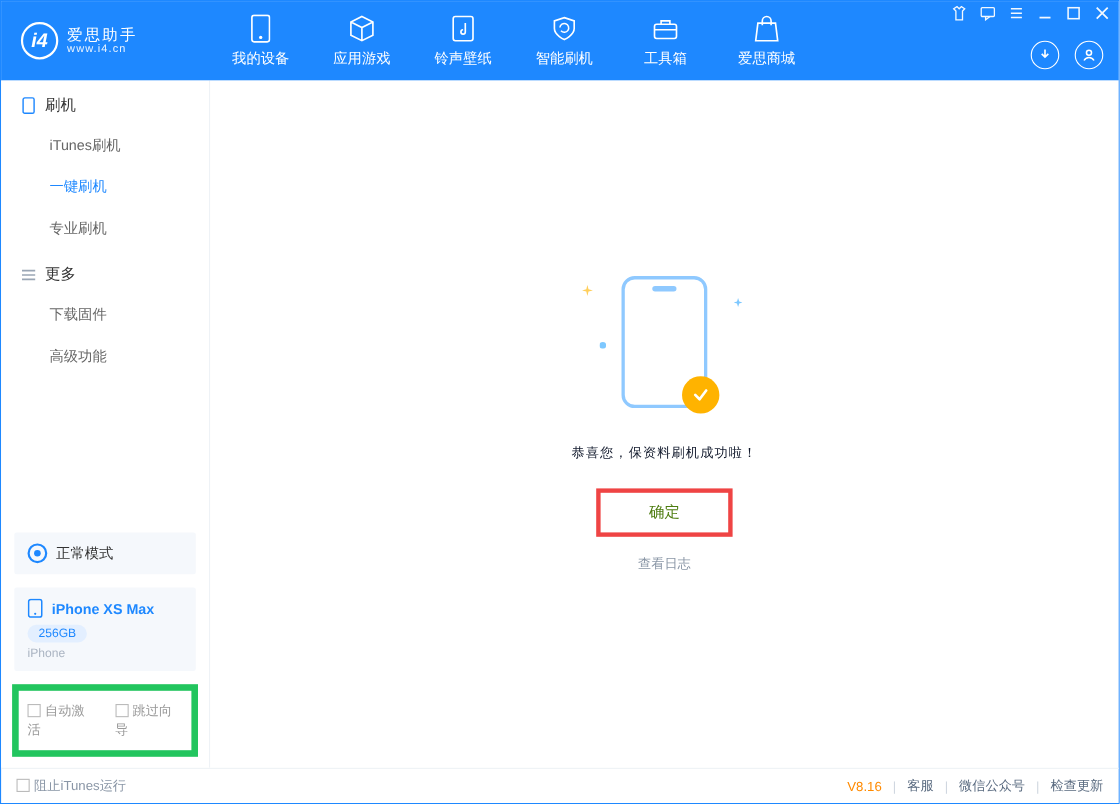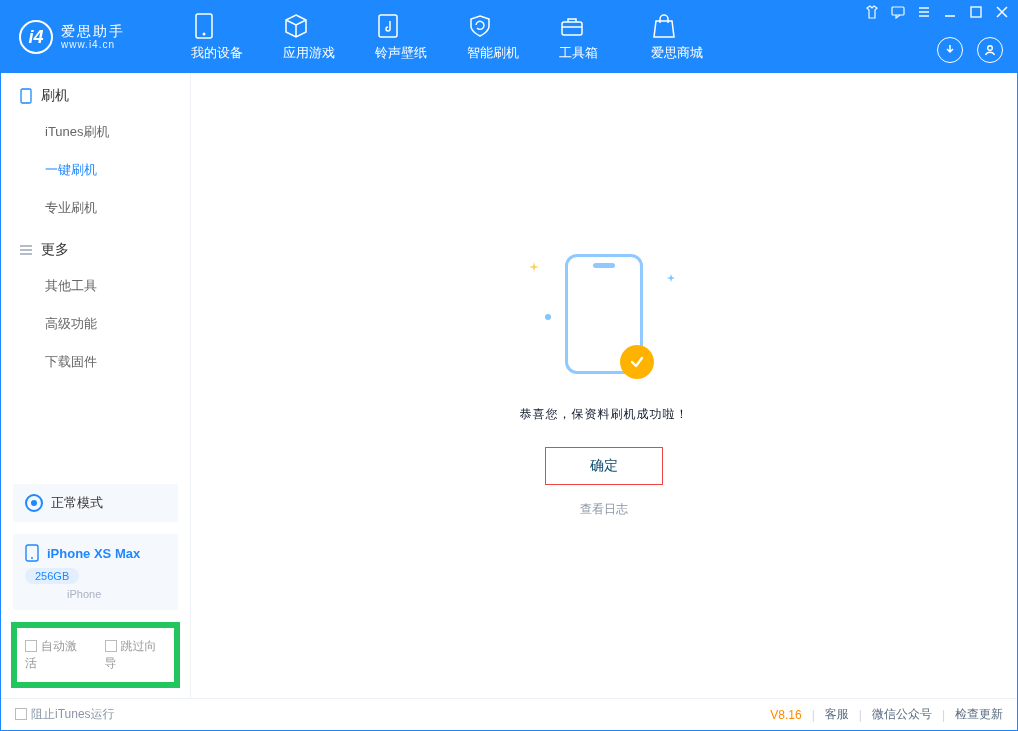--- a/index.html
+++ b/index.html
@@ -5,48 +5,48 @@
 * { margin: 0; padding: 0; box-sizing: border-box; font-family: "Microsoft YaHei", Arial, sans-serif; }
 body { background: #fff; }
 .window { width: 1018px; height: 731px; border: 1px solid #1e88ff; display: flex; flex-direction: column; background: #fff; }
 .titlebar { height: 72px; background: linear-gradient(to bottom, #1e88ff, #1e88ff); display: flex; align-items: stretch; color: #fff; position: relative; }
 .logo-area { display: flex; align-items: center; padding: 0 18px; width: 190px; }
 .logo-mark { width: 34px; height: 34px; border: 2px solid #fff; border-radius: 50%; display: flex; align-items: center; justify-content: center; font-weight: bold; font-style: italic; font-size: 18px; }
 .logo-text { margin-left: 8px; line-height: 1.1; }
 .logo-text .cn { font-size: 14px; font-weight: 500; letter-spacing: 2px; }
 .logo-text .url { font-size: 10px; letter-spacing: 1px; opacity: .9; }
 .nav-tabs { display: flex; }
-.nav-tab { width: 92px; display: flex; flex-direction: column; justify-content: center; gap: 5px; cursor: pointer; font-size: 13px; }
+.nav-tab { width: 92px; display: flex; flex-direction: column; align-items: center; justify-content: center; gap: 5px; cursor: pointer; font-size: 13px; }
 .nav-tab .ico { width: 26px; height: 26px; display: flex; align-items: center; justify-content: center; }
 .win-controls { position: absolute; right: 8px; top: 4px; display: flex; align-items: center; gap: 12px; font-size: 14px; }
 .win-controls span { cursor: pointer; opacity: .95; }
 .header-extra { position: absolute; right: 14px; bottom: 10px; display: flex; gap: 14px; }
 .circ-btn { width: 26px; height: 26px; border: 1.5px solid #fff; border-radius: 50%; display: flex; align-items: center; justify-content: center; cursor: pointer; }
 .body-area { flex: 1; display: flex; overflow: hidden; }
 .sidebar { width: 190px; border-right: 1px solid #eef2f6; background: #fff; display: flex; flex-direction: column; font-size: 13px; color: #555; }
 .side-section-title { display: flex; align-items: center; gap: 8px; padding: 14px 18px 8px; color: #333; font-size: 14px; }
 .side-icon { width: 14px; height: 14px; display: inline-flex; align-items: center; justify-content: center; }
 .side-item { padding: 10px 18px 10px 44px; cursor: pointer; color: #666; }
 .side-item.active { color: #1e88ff; }
 .side-spacer { flex: 1; }
 .sidebar-card { margin: 6px 12px; background: #f5f8fc; border-radius: 2px; padding: 10px 12px; display: flex; align-items: center; gap: 8px; color: #4a6; color:#333; }
 .mode-dot { width: 18px; height: 18px; border: 2px solid #1e88ff; border-radius: 50%; position: relative; }
 .mode-dot::after { content: ""; position: absolute; inset: 4px; background: #1e88ff; border-radius: 50%; }
 .device-card { margin: 6px 12px 12px; background: #f5f8fc; border-radius: 2px; padding: 10px 12px; font-size: 13px; }
 .device-card .name { color: #1e88ff; font-weight: 600; display: flex; align-items: center; gap: 8px; }
 .device-card .badge { display: inline-block; margin-top: 6px; background: #e3efff; color: #1e88ff; font-size: 11px; padding: 2px 10px; border-radius: 10px; }
-.device-card .sub { color: #aab4c2; font-size: 11px; margin-top: 4px; margin-left: 42px; }
+.device-card .sub { color: #aab4c2; font-size: 11px; margin-top: 4px; }
 .bottom-checks { border: 6px solid #22c55e; margin: 0 10px 10px; padding: 10px 8px; display: flex; gap: 18px; color: #999; font-size: 12px; align-items: center; }
 .chk { width: 12px; height: 12px; border: 1px solid #bbb; display: inline-block; margin-right: 4px; vertical-align: -2px; }
 .main { flex: 1; position: relative; display: flex; flex-direction: column; align-items: center; justify-content: center; }
 .phone-illus { width: 78px; height: 120px; border: 3px solid #8fc9ff; border-radius: 12px; position: relative; background: #fff; }
 .phone-illus::before { content: ""; position: absolute; left: 50%; top: 6px; width: 22px; height: 5px; background: #8fc9ff; transform: translateX(-50%); border-radius: 3px; }
 .check-badge { position: absolute; right: -14px; bottom: -8px; width: 34px; height: 34px; background: #ffb300; border-radius: 50%; display: flex; align-items: center; justify-content: center; }
 .success-title { margin-top: 32px; font-size: 12px; color: #0f172a; letter-spacing: 1px; }
-.ok-btn { margin-top: 24px; border: 1px solid #ef4444; background: #fff; padding: 9px 44px; font-size: 14px; color: #0c4a6e; cursor: pointer; }
+.ok-btn { margin-top: 24px; border: 4px solid #ef4444; background: #fff; padding: 9px 44px; font-size: 14px; color: #4d7c0f; cursor: pointer; }
 .view-log { margin-top: 16px; color: #8a96a6; font-size: 12px; cursor: pointer; }
 .statusbar { height: 32px; border-top: 1px solid #eef2f6; display: flex; align-items: center; padding: 0 14px; font-size: 12px; color: #8a96a6; gap: 11px; }
 .statusbar .right { margin-left: auto; display: flex; align-items: center; gap: 10px; }
 .status-link { color: #5a6b80; cursor: pointer; }
 .status-sep { color: #d0d7e0; }
 .version { color: #ff8a00; }
 svg { display: block; }
 </style>
 </head>
 <body>
@@ -182,23 +182,22 @@
       <div class="side-item">专业刷机</div>
 
       <div class="side-section-title">
         <span class="side-icon">
             <svg width="14" height="12" viewBox="0 0 14 12">
               <path d="M1 2 L13 2 M1 6 L13 6 M1 10 L13 10" stroke="#9aa6b5" stroke-width="1.5"></path>
             </svg>
           </span>
         <span>更多</span>
       </div>
-      <div class="side-item">其他工具</div>
+      <div class="side-item">下载固件</div>
       <div class="side-item">高级功能</div>
-      <div class="side-item">下载固件</div>
 
       <div class="side-spacer"></div>
 
       <div class="sidebar-card">
         <span class="mode-dot"></span>
         <span>正常模式</span>
       </div>
 
       <div class="device-card">
         <div class="name">

